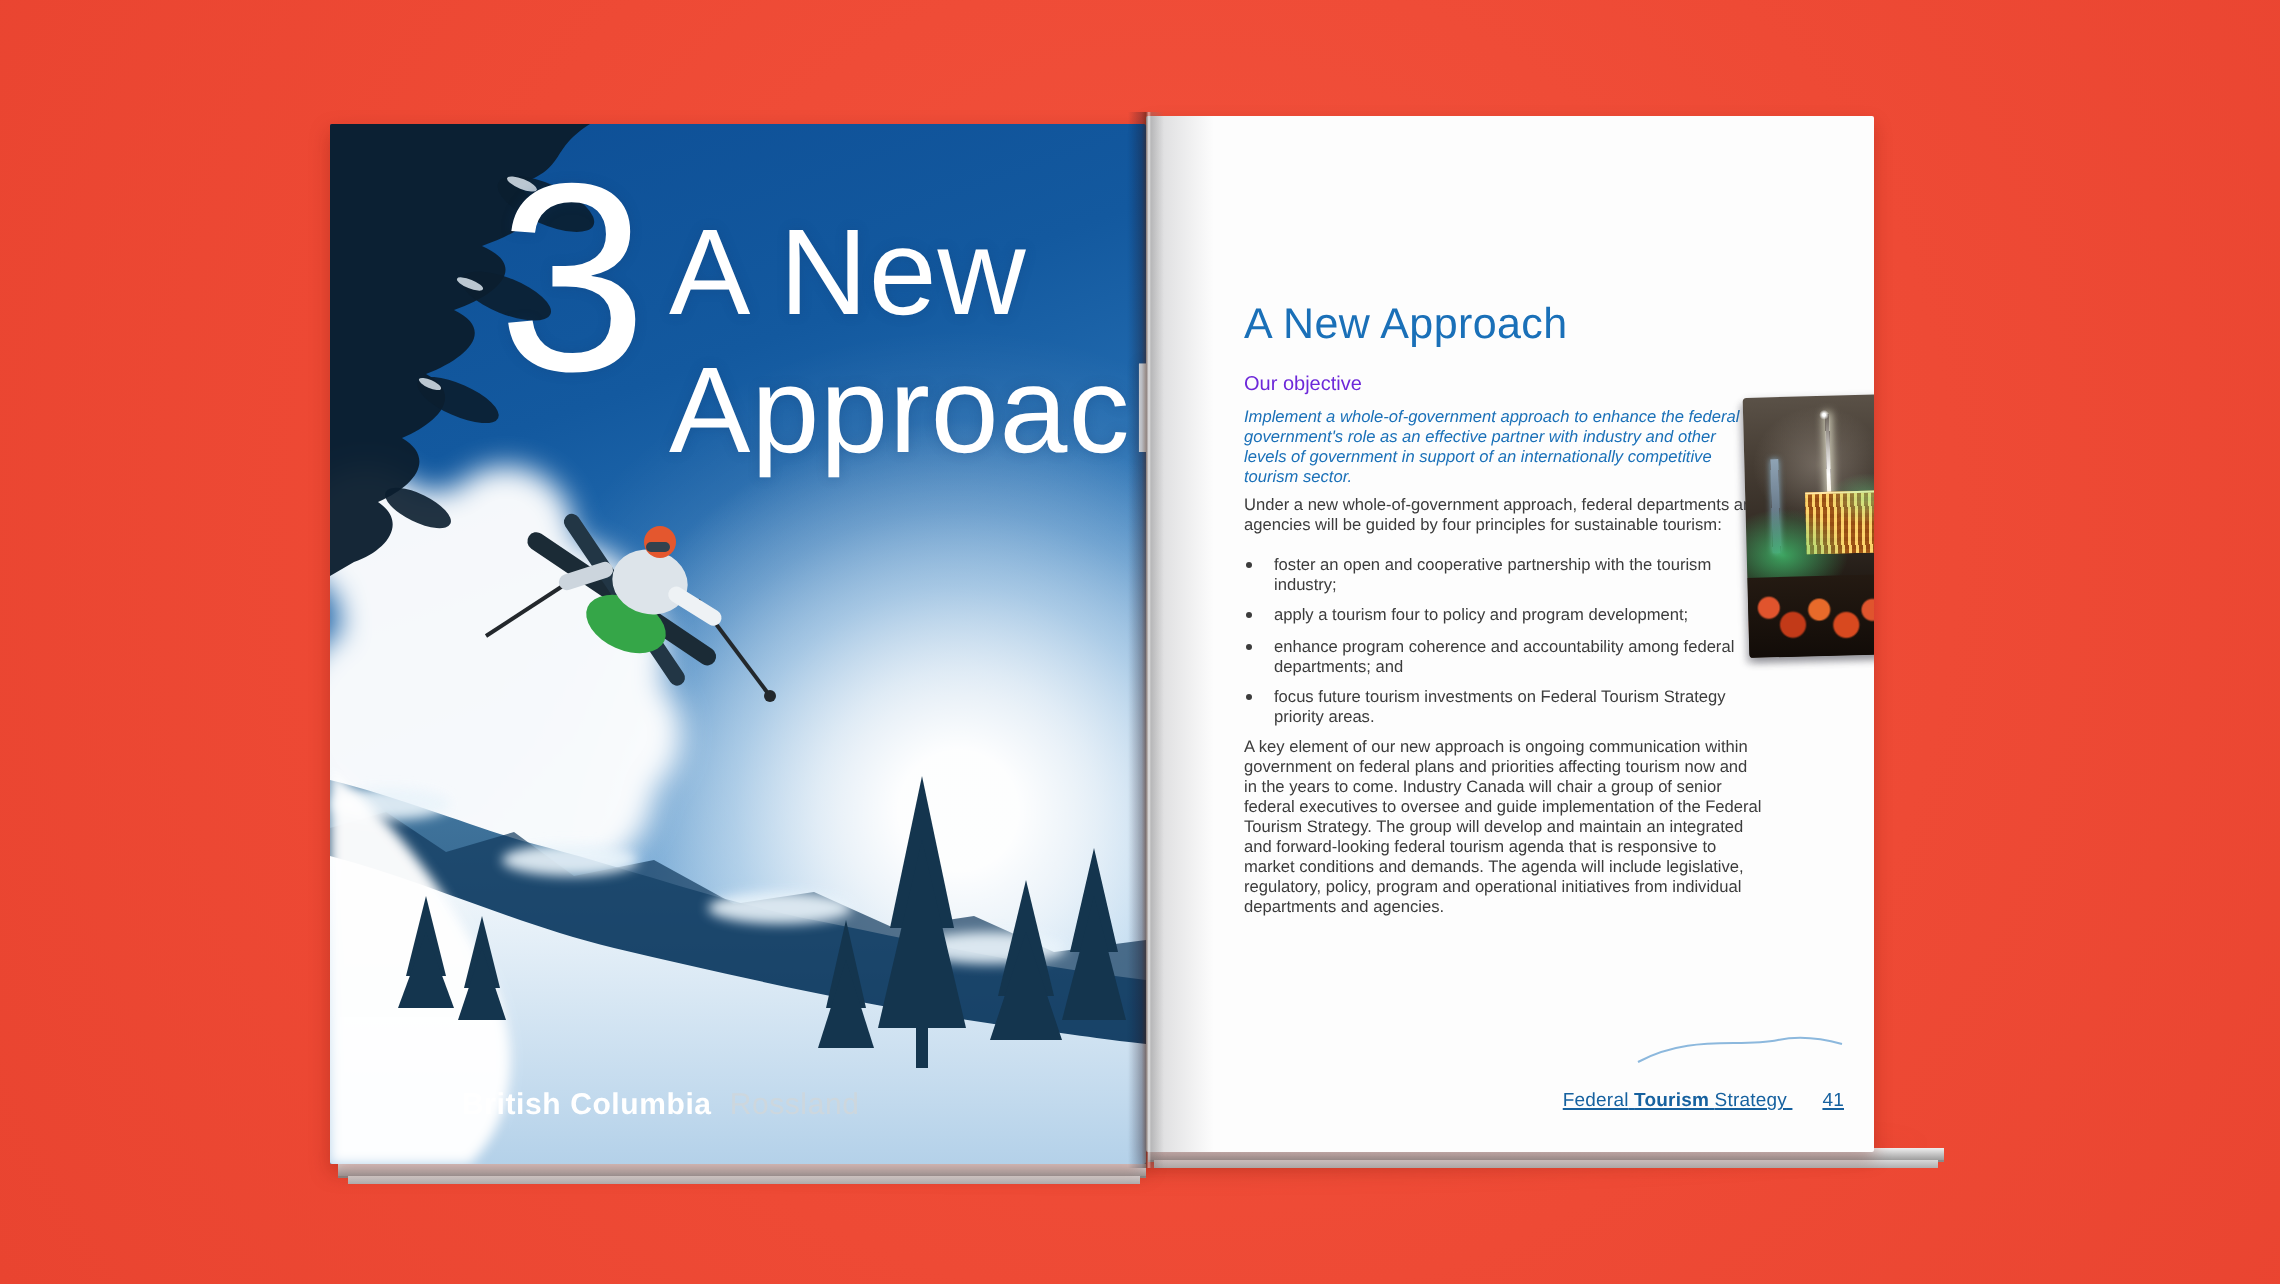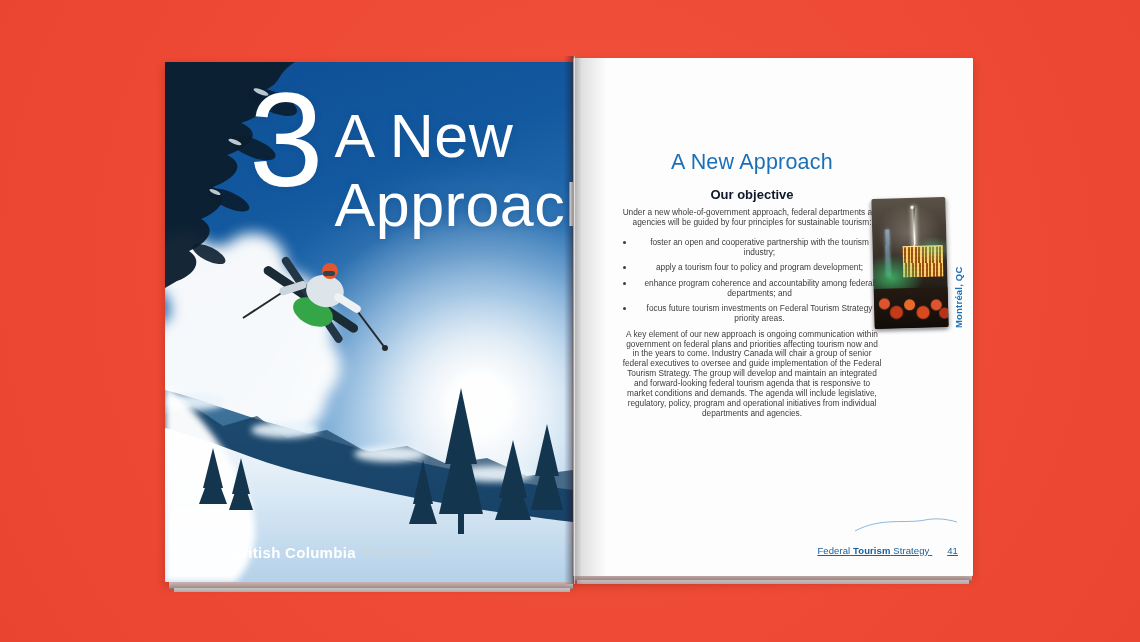--- a/index.html
+++ b/index.html
@@ -40,30 +40,30 @@
   .photo-credit .l{color:#cdd7de;margin-left:9px;font-weight:400;}
 
   
   .spine{
     position:absolute;left:402px;top:0;width:18px;height:528px;z-index:6;pointer-events:none;
     background:linear-gradient(90deg, rgba(0,0,0,0) 0%, rgba(10,20,40,.28) 38%, rgba(50,25,15,.5) 50%, rgba(235,235,235,.55) 58%, rgba(120,120,120,.35) 64%, rgba(0,0,0,0) 100%);
   }
 
   
   .page-right{
-    position:absolute;left:411px;top:2px;width:400px;height:518px;background:#fdfdfd;
-    border-radius:1px;box-shadow:0 4px 9px rgba(120,20,10,.3);overflow:hidden;text-align:center;
+    position:absolute;left:411px;top:2px;width:364px;height:518px;background:#fdfdfd;
+    border-radius:1px;box-shadow:0 4px 9px rgba(120,20,10,.3);overflow:hidden;
   }
   .page-right::before{
     content:"";position:absolute;left:0;top:0;bottom:0;width:34px;
     background:linear-gradient(90deg, rgba(40,40,50,.18), rgba(40,40,50,0));
   }
   .rp-content{position:absolute;left:49px;top:92px;width:260px;color:#3c3c3c;}
   .rp-heading{margin:0 0 12px 0;font-size:21.5px;font-weight:400;color:#1a70b8;letter-spacing:.2px;}
-  .rp-sub{margin:0 0 6px 0;font-size:13px;font-weight:700;color:#0f172a;}
+  .rp-sub{margin:0 0 6px 0;font-size:10px;font-weight:400;color:#6d28d9;}
   .rp-sub.mt{margin-top:13px;}
   .rp-sub3{margin:11px 0 6px 0;font-size:12px;font-weight:400;color:#1a70b8;}
   .rp-body{margin:0 0 10px 0;font-size:8.3px;line-height:1.2;}
   .rp-objective{color:#1a70b8;font-style:italic;margin-bottom:4px;width:250px;}
   .rp-bullets{margin:5px 0 5px 0;padding-left:13px;font-size:8.3px;line-height:1.2;}
   .rp-bullets li{margin-bottom:5.5px;padding-left:2px;}
   .rp-bullets li::marker{color:#3c3c3c;}
 
   
   .mtl-photo{
@@ -218,20 +218,21 @@
     <div class="photo-credit">
       <span class="b">British Columbia</span><span class="l">Rossland</span>
     </div>
   </div>
 
   <div class="page-right">
     <div class="rp-content">
       <h1 class="rp-heading">A New Approach</h1>
 
       <h2 class="rp-sub">Our objective</h2>
+      <p class="rp-body rp-objective">Implement a whole-of-government approach to enhance the federal government's role as an effective partner with industry and other levels of government in support of an internationally competitive tourism sector.</p>
 
       <p class="rp-body">Under a new whole-of-government approach, federal departments and agencies will be guided by four principles for sustainable tourism:</p>
       <ul class="rp-bullets">
         <li>foster an open and cooperative partnership with the tourism industry;</li>
         <li>apply a tourism four to policy and program development;</li>
         <li>enhance program coherence and accountability among federal departments; and</li>
         <li>focus future tourism investments on Federal Tourism Strategy priority areas.</li>
       </ul>
 
       <p class="rp-body">A key element of our new approach is ongoing communication within government on federal plans and priorities affecting tourism now and in the years to come. Industry Canada will chair a group of senior federal executives to oversee and guide implementation of the Federal Tourism Strategy. The group will develop and maintain an integrated and forward-looking federal tourism agenda that is responsive to market conditions and demands. The agenda will include legislative, regulatory, policy, program and operational initiatives from individual departments and agencies.</p>

